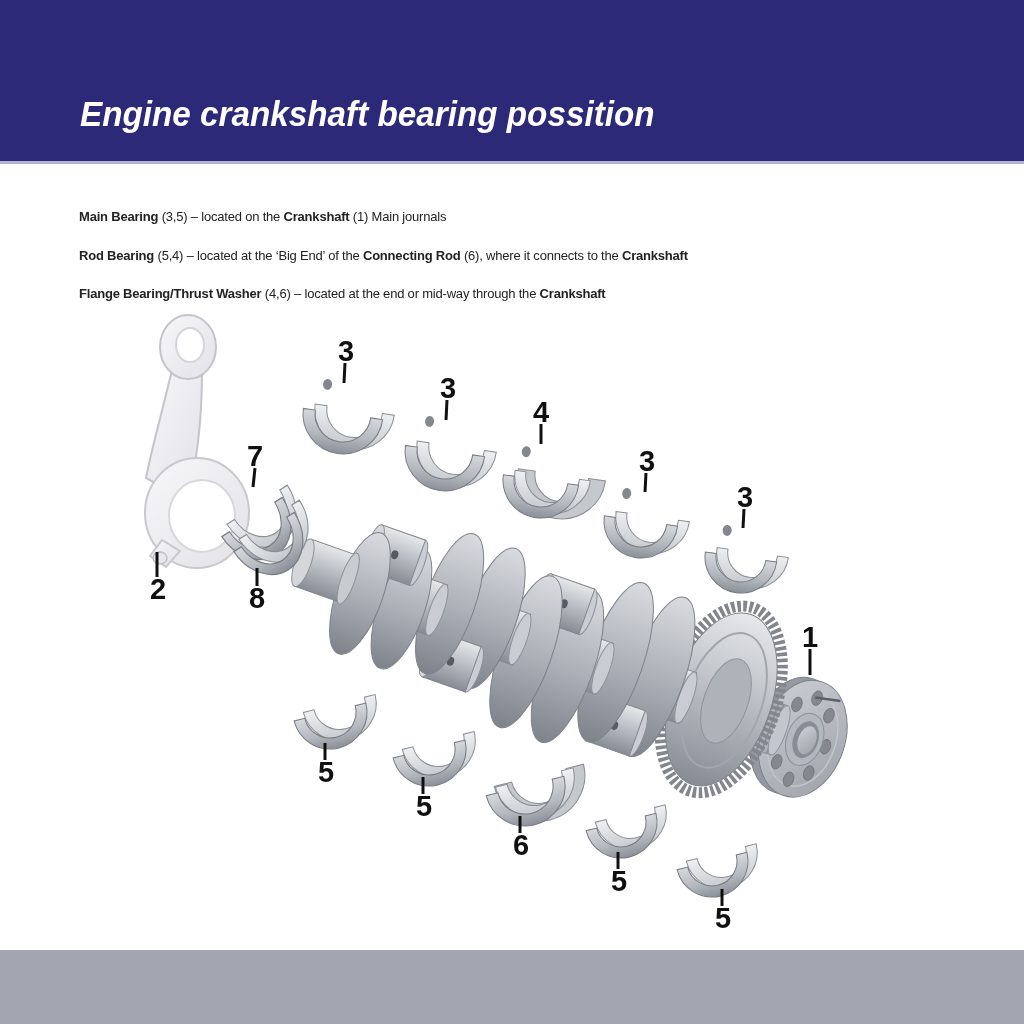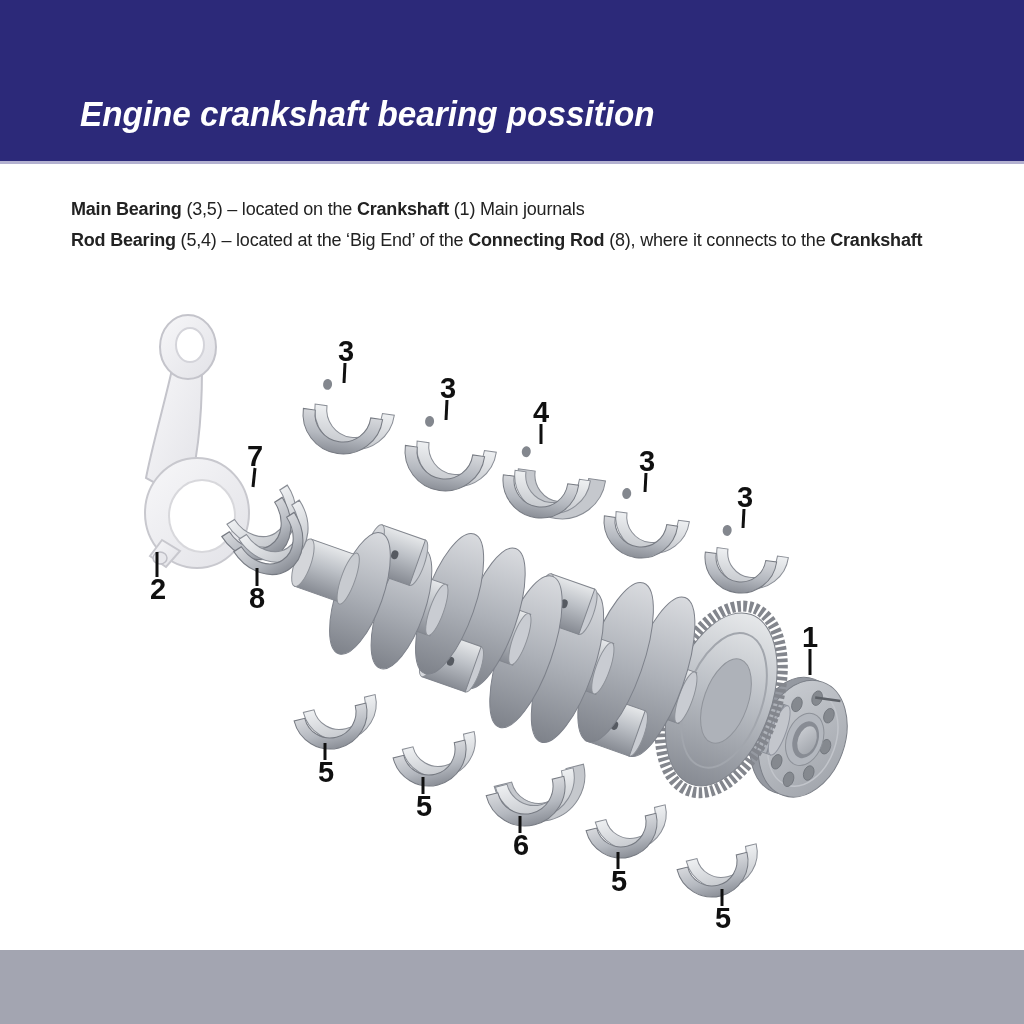--- a/index.html
+++ b/index.html
@@ -14,21 +14,21 @@
   .title{
     position:absolute;left:80px;top:94px;margin:0;
     color:#ffffff;font-size:35px;font-weight:700;font-style:italic;
     letter-spacing:0px;transform:scaleX(.95);transform-origin:left top;
     white-space:nowrap;
   }
   .description{
     position:absolute;left:71px;top:194px;z-index:2;
   }
   .description p{
-    margin:0;font-size:18px;line-height:30.6px;color:#222222;
+    margin:8px;font-size:13px;line-height:30.6px;color:#222222;
     white-space:nowrap;letter-spacing:-0.2px;
   }
   .description b{font-weight:700;}
   .diagram-svg{
     position:absolute;left:0;top:0;width:1024px;height:1024px;z-index:1;
   }
   .callout-num{
     font-family:"Liberation Sans",sans-serif;
     font-size:29px;font-weight:700;fill:#101010;
     text-anchor:middle;dominant-baseline:central;
@@ -41,21 +41,22 @@
 </style>
 </head>
 <body>
 
 <header class="banner" style="background: rgb(44, 41, 121); text-align: center;">
   <h1 class="title" style="color: rgb(255, 255, 255);">Engine crankshaft bearing possition</h1>
 </header>
 
 <section class="description" id="desc-lines">
     <p><b>Main Bearing</b><span> (3,5) – located on the </span><b>Crankshaft</b><span> (1) Main journals</span></p>
-    <p><b>Rod Bearing</b><span> (5,4) – located at the ‘Big End’ of the </span><b>Connecting Rod</b><span> (8), where it connects to the </span><b>Crankshaft</b></p>
+    <p><b>Rod Bearing</b><span> (5,4) – located at the ‘Big End’ of the </span><b>Connecting Rod</b><span> (6), where it connects to the </span><b>Crankshaft</b></p>
+    <p><b>Flange Bearing/Thrust Washer</b><span> (4,6) – located at the end or mid-way through the </span><b>Crankshaft</b></p>
   </section>
 
 <svg class="diagram-svg" viewBox="0 0 1024 1024" xmlns="http://www.w3.org/2000/svg">
   <defs>
     <linearGradient id="gMetalV" x1="0" y1="0" x2="0" y2="1">
       <stop offset="0" stop-color="#e6e8ea"></stop>
       <stop offset="0.45" stop-color="#bcc0c6"></stop>
       <stop offset="1" stop-color="#878b93"></stop>
     </linearGradient>
     <linearGradient id="gWeb" x1="0" y1="0" x2="0" y2="1">

